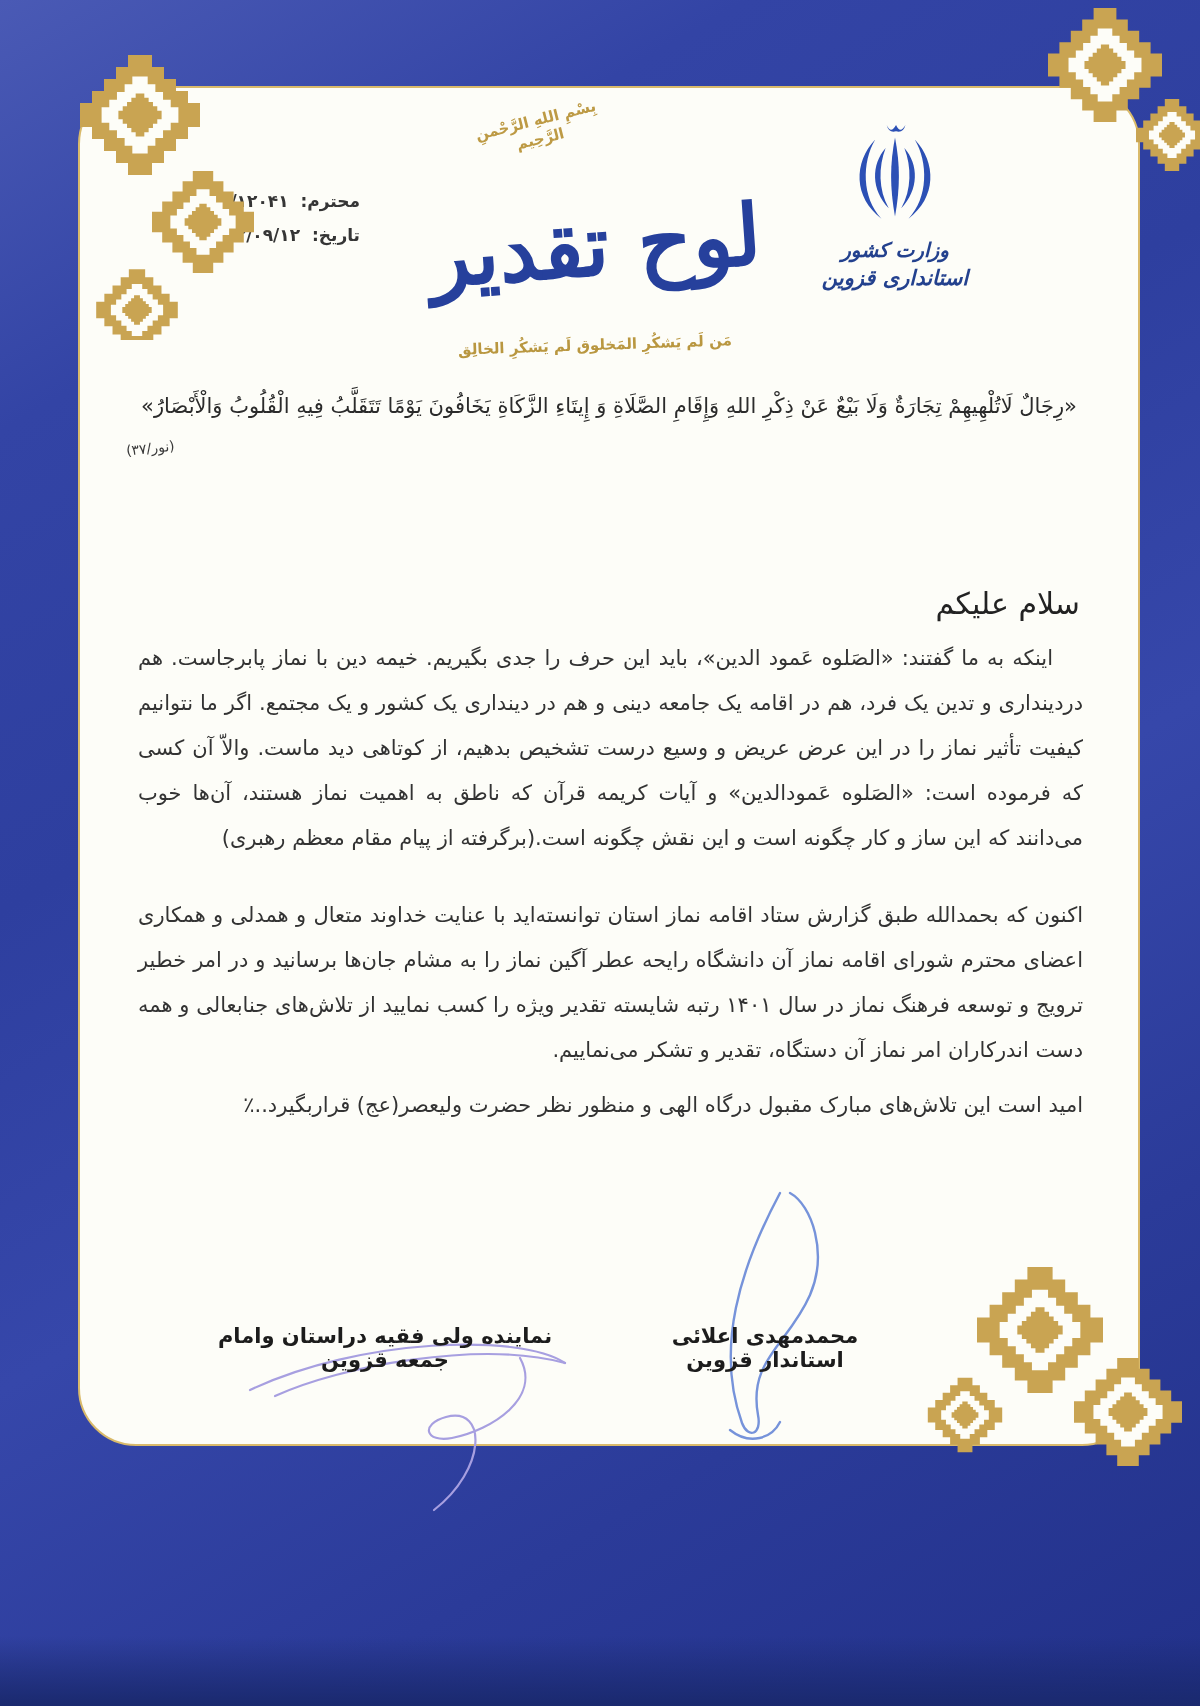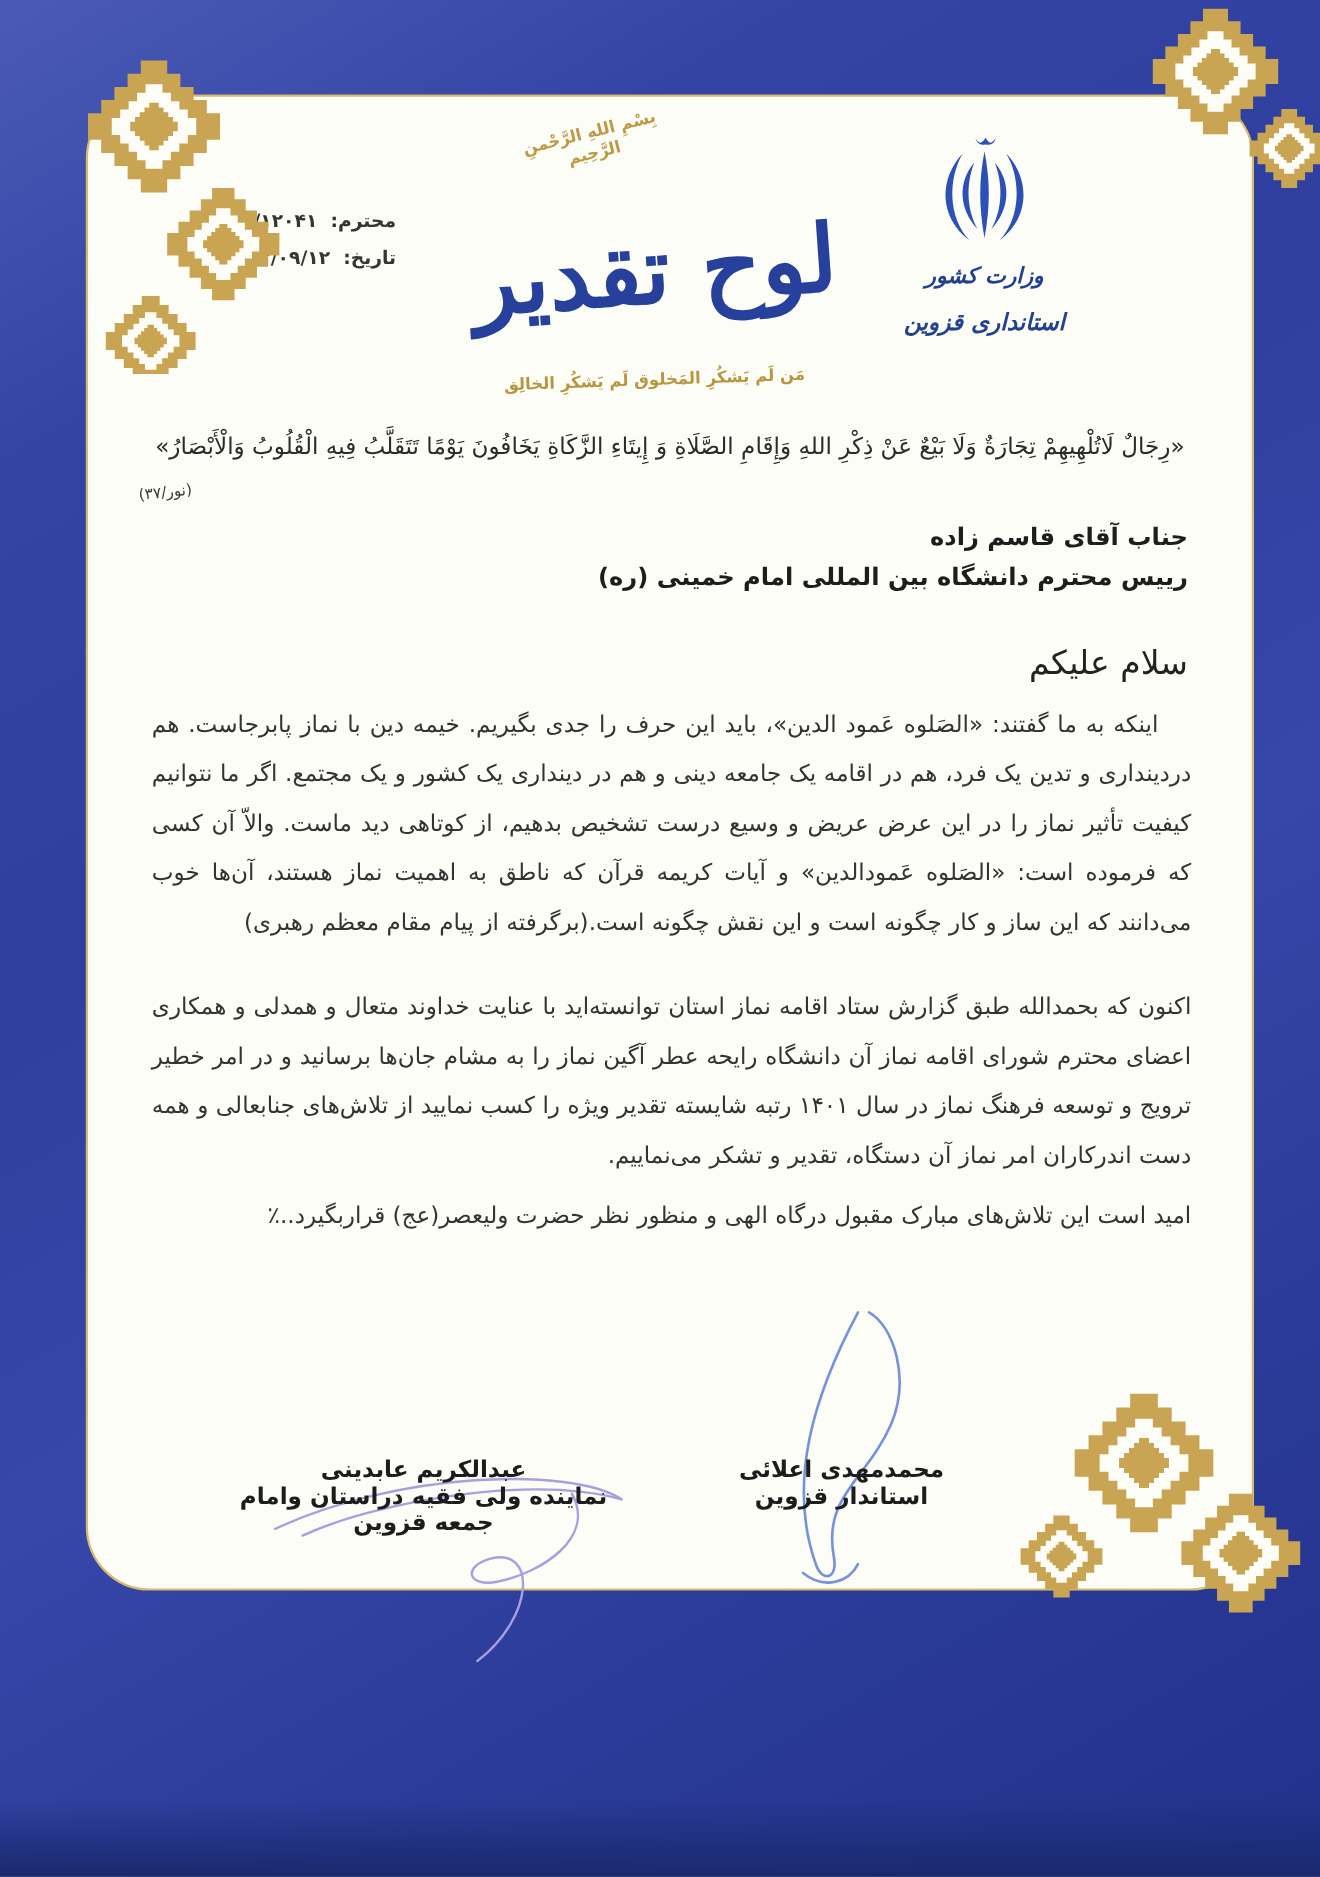--- a/index.html
+++ b/index.html
@@ -17,21 +17,21 @@
   }
   
   .meta{position:absolute;right:778px;left:40px;top:96px;text-align:right;direction:rtl;
     font-size:17px;font-weight:600;color:#353535;line-height:34px;}
   .meta .val{margin-right:6px;}
   
   .emblem-wrap{position:absolute;left:700px;top:30px;width:230px;text-align:center;}
   .emblem-wrap svg{display:block;margin:0 auto;}
   .org1,.org2{font-style:italic;font-weight:bold;color:#23418e;}
   .org1{font-size:20px;margin-top:4px;}
-  .org2{font-size:21px;margin-top:19px;letter-spacing:2px;}
+  .org2{font-size:21px;margin-top:4px;letter-spacing:2px;}
   
   .besm{position:absolute;left:402px;top:22px;width:130px;height:112px;
     color:#bd9a44;font-size:15px;line-height:1.25;text-align:center;
     transform:rotate(-14deg);font-weight:600;}
   .big-title{position:absolute;left:300px;top:108px;width:430px;text-align:center;
     font-family:"DejaVu Serif","Liberation Serif",serif;
     font-size:84px;font-weight:bold;color:#26409c;transform:rotate(-4deg);
     letter-spacing:-2px;}
   .subtitle{position:absolute;left:300px;top:248px;width:430px;text-align:center;
     color:#b99740;font-size:15px;font-weight:600;transform:rotate(-2deg);}
@@ -100,24 +100,20 @@
     </div>
 
     <div class="besm">بِسْمِ اللهِ الرَّحْمنِ الرَّحِیم</div>
 
     <div class="big-title">لوح تقدیر</div>
     <div class="subtitle">مَن لَم یَشکُرِ المَخلوق لَم یَشکُرِ الخالِق</div>
 
     <div class="verse">«رِجَالٌ لَاتُلْهِيهِمْ تِجَارَةٌ وَلَا بَيْعٌ عَنْ ذِكْرِ اللهِ وَإِقَامِ الصَّلَاةِ وَ إِيتَاءِ الزَّكَاةِ يَخَافُونَ يَوْمًا تَتَقَلَّبُ فِيهِ الْقُلُوبُ وَالْأَبْصَارُ»</div>
     <div class="verse-ref">(نور/۳۷)</div>
 
-    <div class="recipient">
-      <div class="r1">جناب آقای قاسم زاده</div>
-      <div class="r2">رییس محترم دانشگاه بین المللی امام خمینی (ره)</div>
-    </div>
 
     <div class="greeting">سلام علیکم</div>
 
     <div class="body-text">
       <p class="p1">اینکه به ما گفتند: «الصَلوه عَمود الدین»، باید این حرف را جدی بگیریم. خیمه دین با نماز پابرجاست. هم دردینداری و تدین یک فرد، هم در اقامه یک جامعه دینی و هم در دینداری یک کشور و یک مجتمع. اگر ما نتوانیم کیفیت تأثیر نماز را در این عرض عریض و وسیع درست تشخیص بدهیم، از کوتاهی دید ماست. والاّ آن کسی که فرموده است: «الصَلوه عَمودالدین» و آیات کریمه قرآن که ناطق به اهمیت نماز هستند، آن‌ها خوب می‌دانند که این ساز و کار چگونه است و این نقش چگونه است.(برگرفته از پیام مقام معظم رهبری)</p>
       <p class="p2">اکنون که بحمدالله طبق گزارش ستاد اقامه نماز استان توانسته‌اید با عنایت خداوند متعال و همدلی و همکاری اعضای محترم شورای اقامه نماز آن دانشگاه رایحه عطر آگین نماز را به مشام جان‌ها برسانید و در امر خطیر ترویج و توسعه فرهنگ نماز در سال ۱۴۰۱ رتبه شایسته تقدیر ویژه را کسب نمایید از تلاش‌های جنابعالی و همه دست اندرکاران امر نماز آن دستگاه، تقدیر و تشکر می‌نماییم.</p>
       <p class="p3">امید است این تلاش‌های مبارک مقبول درگاه الهی و منظور نظر حضرت ولیعصر(عج) قراربگیرد..٪</p>
     </div>
 
     <svg class="ink ink-blue" width="240" height="270" viewBox="0 0 240 270">
@@ -132,21 +128,20 @@
         <path d="M345,85 C260,62 120,88 55,118"></path>
         <path d="M300,80 C322,120 272,152 232,160 C205,165 200,146 226,139 C268,128 266,192 214,232"></path>
       </g>
     </svg>
 
     <div class="sig-block sig-right">
       <div class="sig-name">محمدمهدی اعلائی</div>
       <div class="sig-title">استاندار قزوین</div>
     </div>
     <div class="sig-block sig-left">
-      <div class="sig-name">عبدالکریم عابدینی</div>
       <div class="sig-title">نماینده ولی فقیه دراستان وامام جمعه قزوین</div>
     </div>
 
   </div>
 
   <svg class="orn orn-tl" width="230" height="310" viewBox="0 0 230 310">
     <defs>
       <path id="sd" d="M0,-60 h12 v12 h12 v12 h12 v12 h12 v12 h12 v12 v12 h-12 v12 h-12 v12 h-12 v12 h-12 v12 h-12 h-12 v-12 h-12 v-12 h-12 v-12 h-12 v-12 h-12 v-12 v-12 h12 v-12 h12 v-12 h12 v-12 h12 v-12 h12 z"></path>
     </defs>
     <g transform="translate(105,85)">

